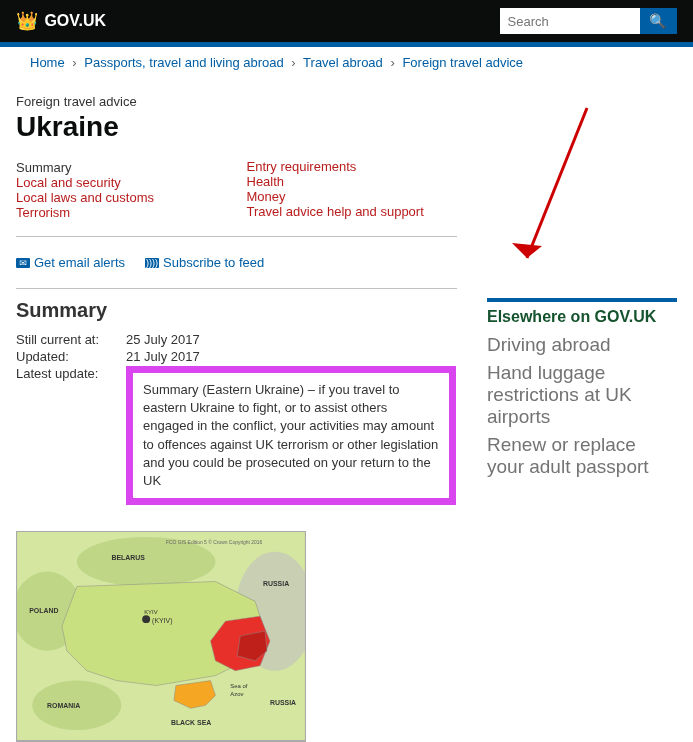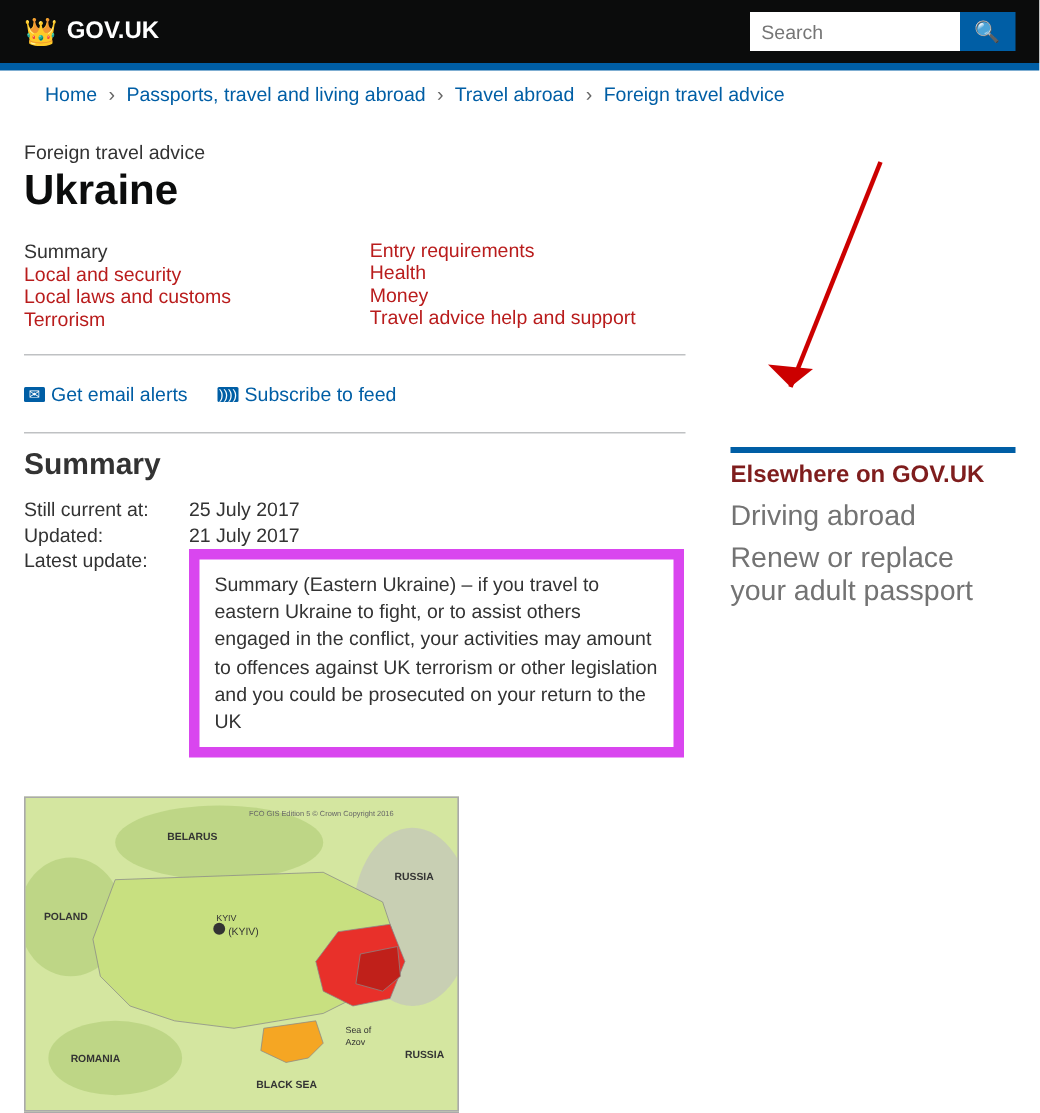--- a/index.html
+++ b/index.html
@@ -216,21 +216,21 @@
     .legend-color {
       width: 14px;
       height: 10px;
       flex-shrink: 0;
     }
 
     
     .sidebar-title {
       font-size: 16px;
       font-weight: bold;
-      color: #7f1d1d;
+      color: #14532d;
       margin-top: 20px;
       margin-bottom: 8px;
       border-top: 4px solid #005ea5;
       padding-top: 6px;
     }
     .sidebar a {
       display: block;
       color: #737373;
       text-decoration: none;
       font-size: 19px;
@@ -397,18 +397,19 @@
 
         <line x1="100" y1="10" x2="40" y2="160" stroke="#cc0000" stroke-width="3"></line>
 
         <polygon points="40,160 25,145 55,148" fill="#cc0000"></polygon>
       </svg>
     </div>
 
     <div>
       <div class="sidebar-title">Elsewhere on GOV.UK</div>
       <a href="#">Driving abroad</a>
+      <a href="#">Hand luggage restrictions at UK airports</a>
       <a href="#">Renew or replace your adult passport</a>
     </div>
 
   </div>
 
 </div>
 
 </body></html>

